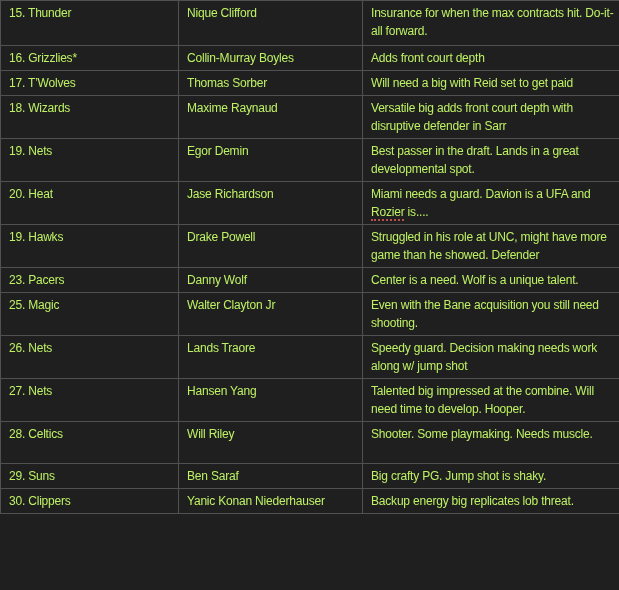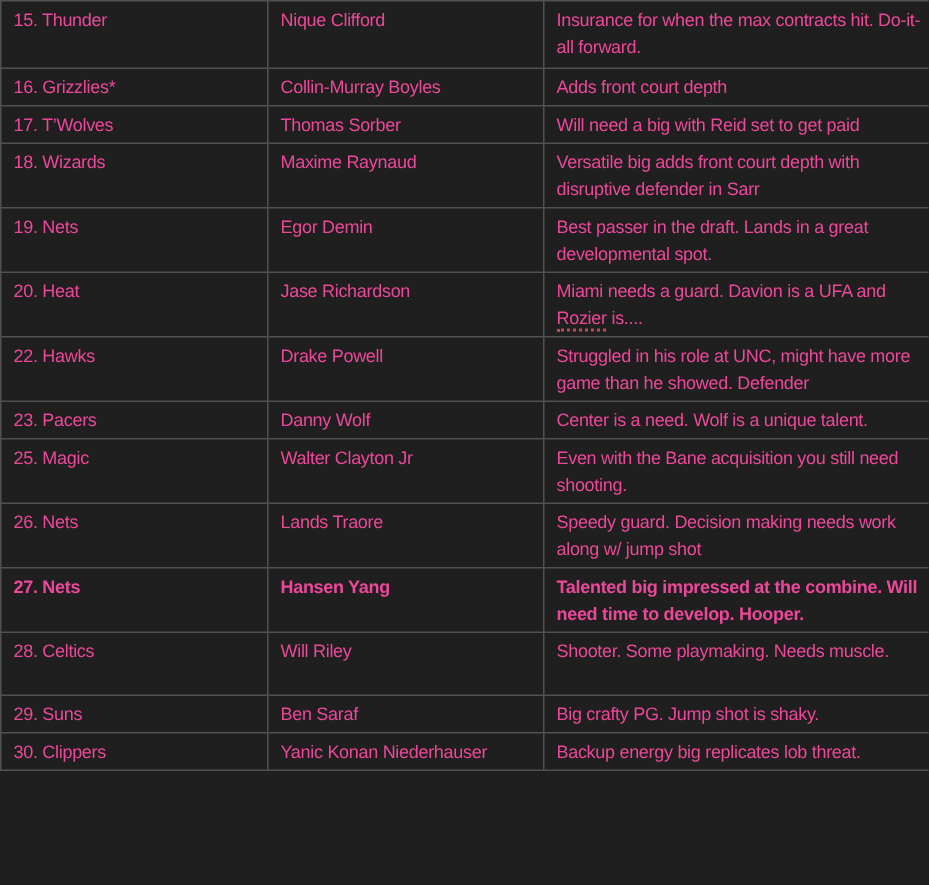--- a/index.html
+++ b/index.html
@@ -18,21 +18,21 @@
     table-layout: fixed;
     width: 619px;
   }
   table.draft-table td {
     border: 1px solid #515151;
     vertical-align: top;
     padding: 3px 6px 3px 8px;
     font-size: 12px;
     line-height: 18px;
     letter-spacing: -0.2px;
-    color: #ec4899;
+    color: #bef264;
     overflow: hidden;
     word-wrap: break-word;
   }
   table.draft-table td:first-child {
     border-left: 1px solid #515151;
   }
   table.draft-table td:last-child {
     border-right: none;
   }
   .misspelled {
@@ -74,40 +74,40 @@
         <td>19. Nets</td>
         <td>Egor Demin</td>
         <td>Best passer in the draft. Lands in a great developmental spot.</td>
       </tr>
       <tr style="height: 42px; padding-left: 44px;">
         <td>20. Heat</td>
         <td>Jase Richardson</td>
         <td><span>Miami needs a guard. Davion is a UFA and </span><span class="misspelled">Rozier</span><span> is....</span></td>
       </tr>
       <tr style="height: 42px;">
-        <td>22. Hawks</td>
+        <td>19. Hawks</td>
         <td>Drake Powell</td>
         <td>Struggled in his role at UNC, might have more game than he showed. Defender</td>
       </tr>
       <tr style="height: 24px;">
         <td>23. Pacers</td>
         <td>Danny Wolf</td>
         <td>Center is a need. Wolf is a unique talent.</td>
       </tr>
       <tr style="height: 42px;">
         <td>25. Magic</td>
         <td>Walter Clayton Jr</td>
         <td>Even with the Bane acquisition you still need shooting.</td>
       </tr>
       <tr style="height: 42px;">
         <td>26. Nets</td>
         <td>Lands Traore</td>
         <td>Speedy guard. Decision making needs work along w/ jump shot</td>
       </tr>
-      <tr style="height: 42px; font-weight: bold;">
+      <tr style="height: 42px;">
         <td>27. Nets</td>
         <td>Hansen Yang</td>
         <td>Talented big impressed at the combine. Will need time to develop. Hooper.</td>
       </tr>
       <tr style="height: 42px;">
         <td>28. Celtics</td>
         <td>Will Riley</td>
         <td>Shooter. Some playmaking. Needs muscle.</td>
       </tr>
       <tr style="height: 24px;">

